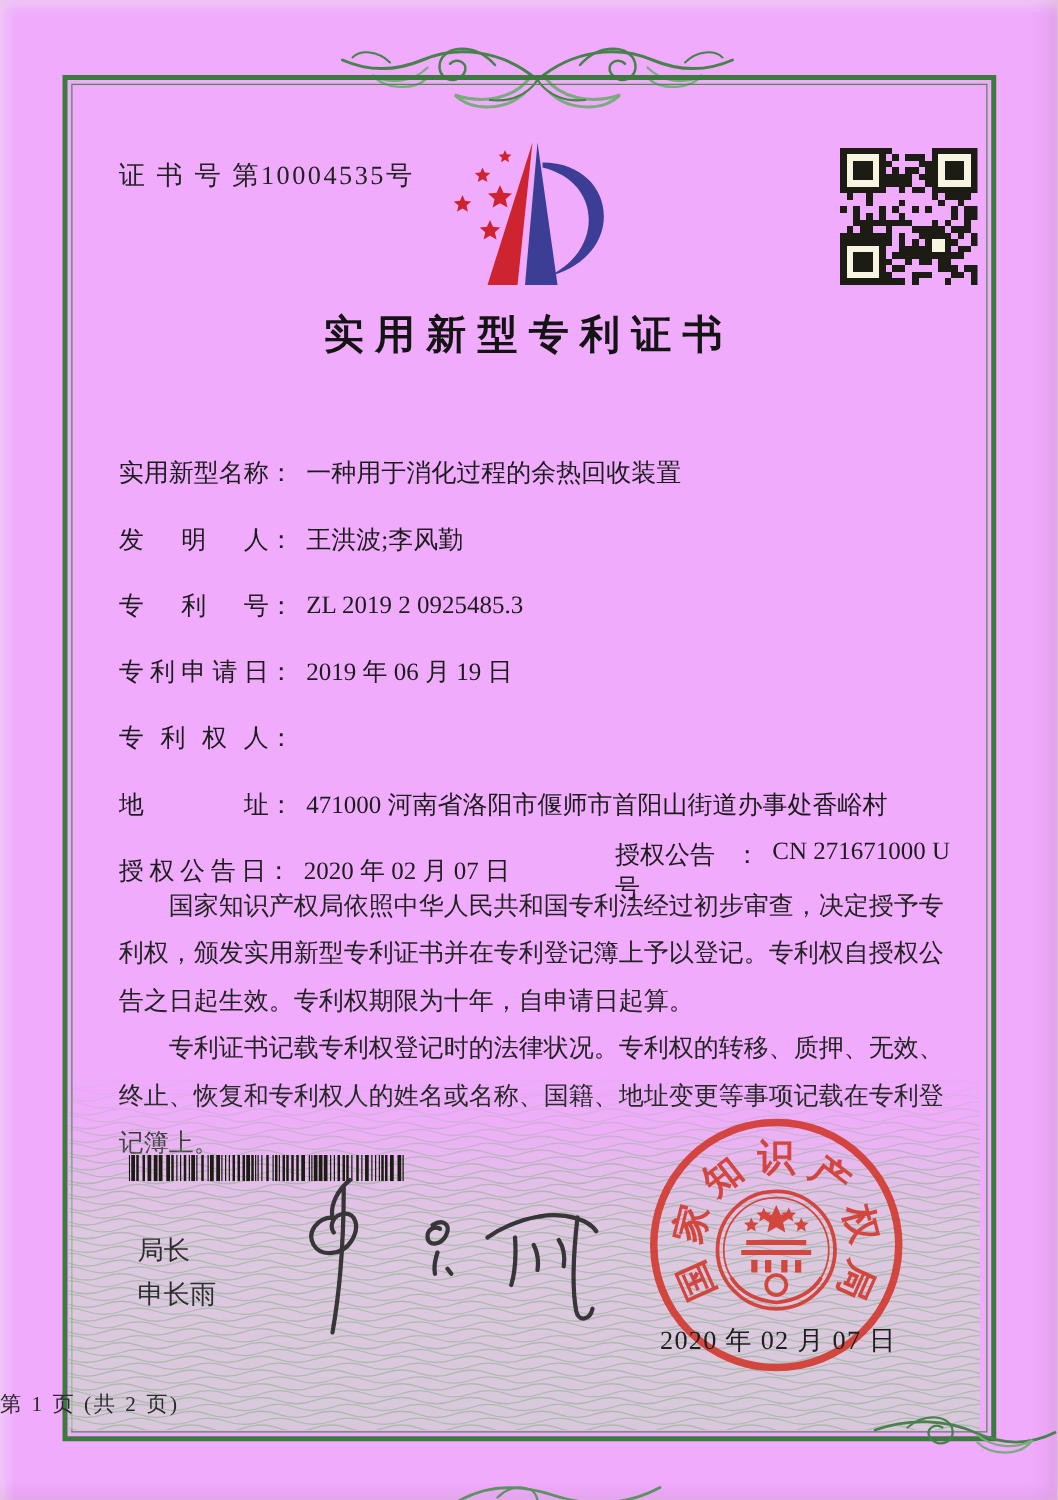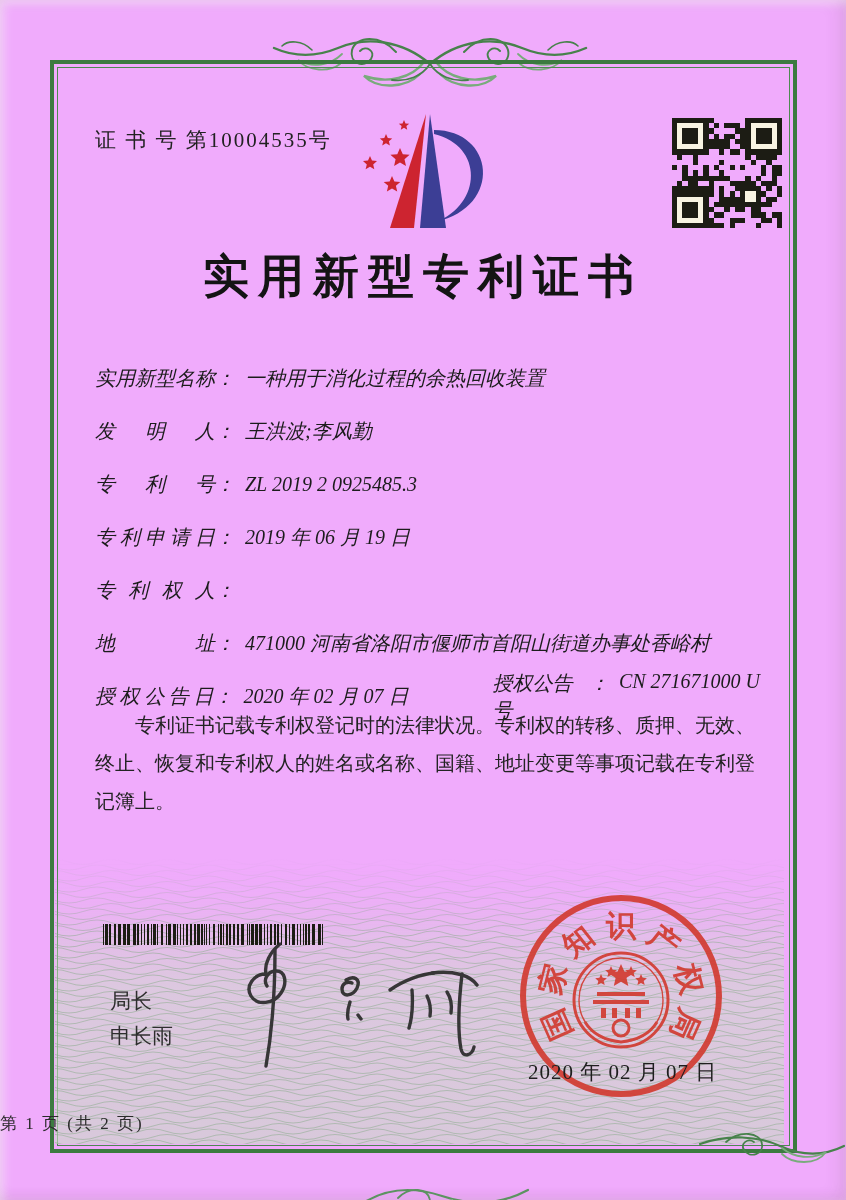--- a/index.html
+++ b/index.html
@@ -17,23 +17,23 @@
   .frame-inner{
     position:absolute; inset:3px; border:1px solid #4c8a50;
   }
   .cert-no{
     position:absolute; left:95px; top:126px; font-size:21px; letter-spacing:2px; color:#222;
   }
   .logo{ position:absolute; left:342px; top:110px; width:176px; height:128px; }
   .qr{ position:absolute; left:672px; top:118px; width:110px; height:110px; }
   .title{
     position:absolute; left:0; right:0; top:246px; text-align:center;
-    font-size:46px; font-weight:bold; letter-spacing:9px; color:#141414;
-  }
-  .rows{ position:absolute; left:95px; top:352px; width:665px;font-style:italic; }
+    font-size:32px; font-weight:bold; letter-spacing:9px; color:#141414;
+  }
+  .rows{ position:absolute; left:95px; top:352px; width:665px; }
   .field-row{ height:53px; display:flex; align-items:center; font-size:20px; }
   .flabel{ display:inline-block; width:120px; text-align:justify; text-align-last:justify; }
   .fcolon{ margin-right:10px; }
   .fvalue{ white-space:nowrap; }
   .grant-row{ display:flex; align-items:center; height:53px; font-size:20px; }
   .grant-pair2{ margin-left:84px; display:flex; }
   .paras{
     position:absolute; left:95px; width:660px; top:706px;
     font-size:20px; line-height:38px; text-align:justify; color:#232323;
   }
@@ -302,20 +302,21 @@
       <span class="fvalue">2020 年 02 月 07 日</span>
       <span class="grant-pair2">
         <span>授权公告号</span>
           <span class="fcolon">：</span>
         <span class="fvalue">CN 271671000 U</span>
       </span>
     </div>
   </div>
 
   <div class="paras">
+    <p>国家知识产权局依照中华人民共和国专利法经过初步审查，决定授予专利权，颁发实用新型专利证书并在专利登记簿上予以登记。专利权自授权公告之日起生效。专利权期限为十年，自申请日起算。</p>
     <p>专利证书记载专利权登记时的法律状况。专利权的转移、质押、无效、终止、恢复和专利权人的姓名或名称、国籍、地址变更等事项记载在专利登记簿上。</p>
   </div>
 
   <div class="wave-band">
     <svg viewBox="0 0 729 286" preserveAspectRatio="none">
         <path d="M-14 4.0 q14 -5 28 0 q14 5 28 0 q14 -5 28 0 q14 5 28 0 q14 -5 28 0 q14 5 28 0 q14 -5 28 0 q14 5 28 0 q14 -5 28 0 q14 5 28 0 q14 -5 28 0 q14 5 28 0 q14 -5 28 0 q14 5 28 0 q14 -5 28 0 q14 5 28 0 q14 -5 28 0 q14 5 28 0 q14 -5 28 0 q14 5 28 0 q14 -5 28 0 q14 5 28 0 q14 -5 28 0 q14 5 28 0 q14 -5 28 0 q14 5 28 0 q14 -5 28 0 q14 5 28 0 q14 -5 28 0 q14 5 28 0" fill="none" stroke="#85aa88" stroke-opacity="0.5" stroke-width="1"></path>
         <path d="M-28 9.5 q14 -5 28 0 q14 5 28 0 q14 -5 28 0 q14 5 28 0 q14 -5 28 0 q14 5 28 0 q14 -5 28 0 q14 5 28 0 q14 -5 28 0 q14 5 28 0 q14 -5 28 0 q14 5 28 0 q14 -5 28 0 q14 5 28 0 q14 -5 28 0 q14 5 28 0 q14 -5 28 0 q14 5 28 0 q14 -5 28 0 q14 5 28 0 q14 -5 28 0 q14 5 28 0 q14 -5 28 0 q14 5 28 0 q14 -5 28 0 q14 5 28 0 q14 -5 28 0 q14 5 28 0 q14 -5 28 0 q14 5 28 0" fill="none" stroke="#85aa88" stroke-opacity="0.5" stroke-width="1"></path>
         <path d="M-14 15.0 q14 -5 28 0 q14 5 28 0 q14 -5 28 0 q14 5 28 0 q14 -5 28 0 q14 5 28 0 q14 -5 28 0 q14 5 28 0 q14 -5 28 0 q14 5 28 0 q14 -5 28 0 q14 5 28 0 q14 -5 28 0 q14 5 28 0 q14 -5 28 0 q14 5 28 0 q14 -5 28 0 q14 5 28 0 q14 -5 28 0 q14 5 28 0 q14 -5 28 0 q14 5 28 0 q14 -5 28 0 q14 5 28 0 q14 -5 28 0 q14 5 28 0 q14 -5 28 0 q14 5 28 0 q14 -5 28 0 q14 5 28 0" fill="none" stroke="#85aa88" stroke-opacity="0.5" stroke-width="1"></path>
         <path d="M-28 20.5 q14 -5 28 0 q14 5 28 0 q14 -5 28 0 q14 5 28 0 q14 -5 28 0 q14 5 28 0 q14 -5 28 0 q14 5 28 0 q14 -5 28 0 q14 5 28 0 q14 -5 28 0 q14 5 28 0 q14 -5 28 0 q14 5 28 0 q14 -5 28 0 q14 5 28 0 q14 -5 28 0 q14 5 28 0 q14 -5 28 0 q14 5 28 0 q14 -5 28 0 q14 5 28 0 q14 -5 28 0 q14 5 28 0 q14 -5 28 0 q14 5 28 0 q14 -5 28 0 q14 5 28 0 q14 -5 28 0 q14 5 28 0" fill="none" stroke="#85aa88" stroke-opacity="0.5" stroke-width="1"></path>
         <path d="M-14 26.0 q14 -5 28 0 q14 5 28 0 q14 -5 28 0 q14 5 28 0 q14 -5 28 0 q14 5 28 0 q14 -5 28 0 q14 5 28 0 q14 -5 28 0 q14 5 28 0 q14 -5 28 0 q14 5 28 0 q14 -5 28 0 q14 5 28 0 q14 -5 28 0 q14 5 28 0 q14 -5 28 0 q14 5 28 0 q14 -5 28 0 q14 5 28 0 q14 -5 28 0 q14 5 28 0 q14 -5 28 0 q14 5 28 0 q14 -5 28 0 q14 5 28 0 q14 -5 28 0 q14 5 28 0 q14 -5 28 0 q14 5 28 0" fill="none" stroke="#85aa88" stroke-opacity="0.5" stroke-width="1"></path>

